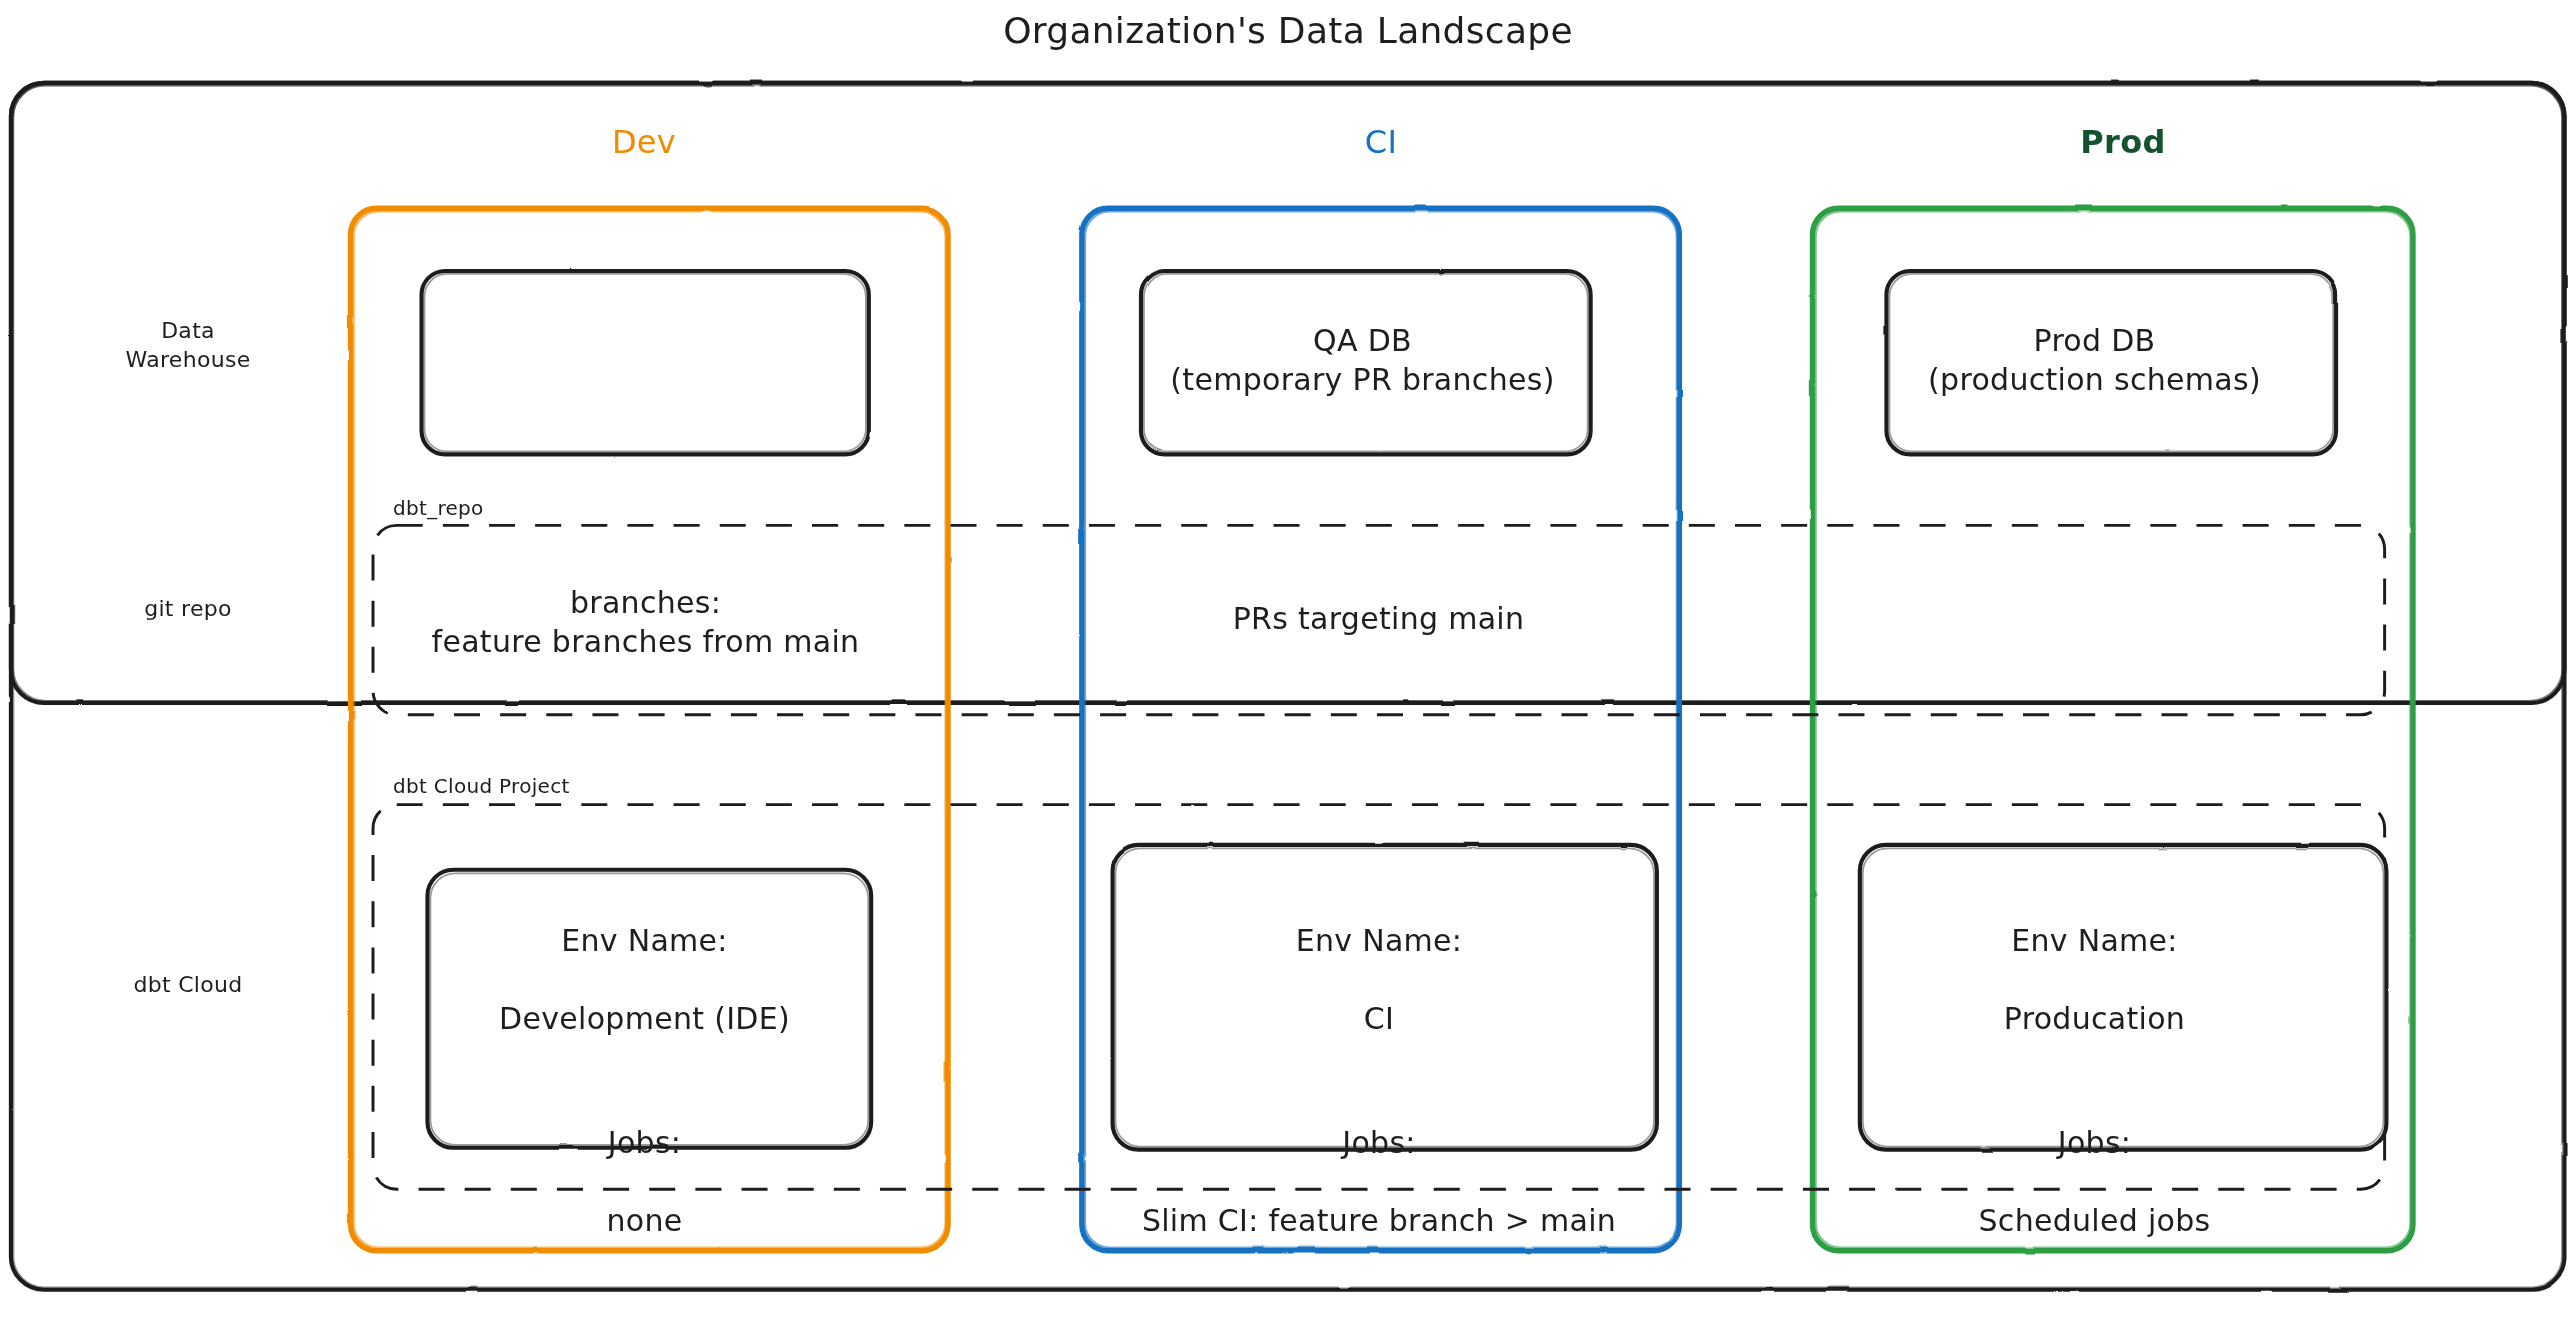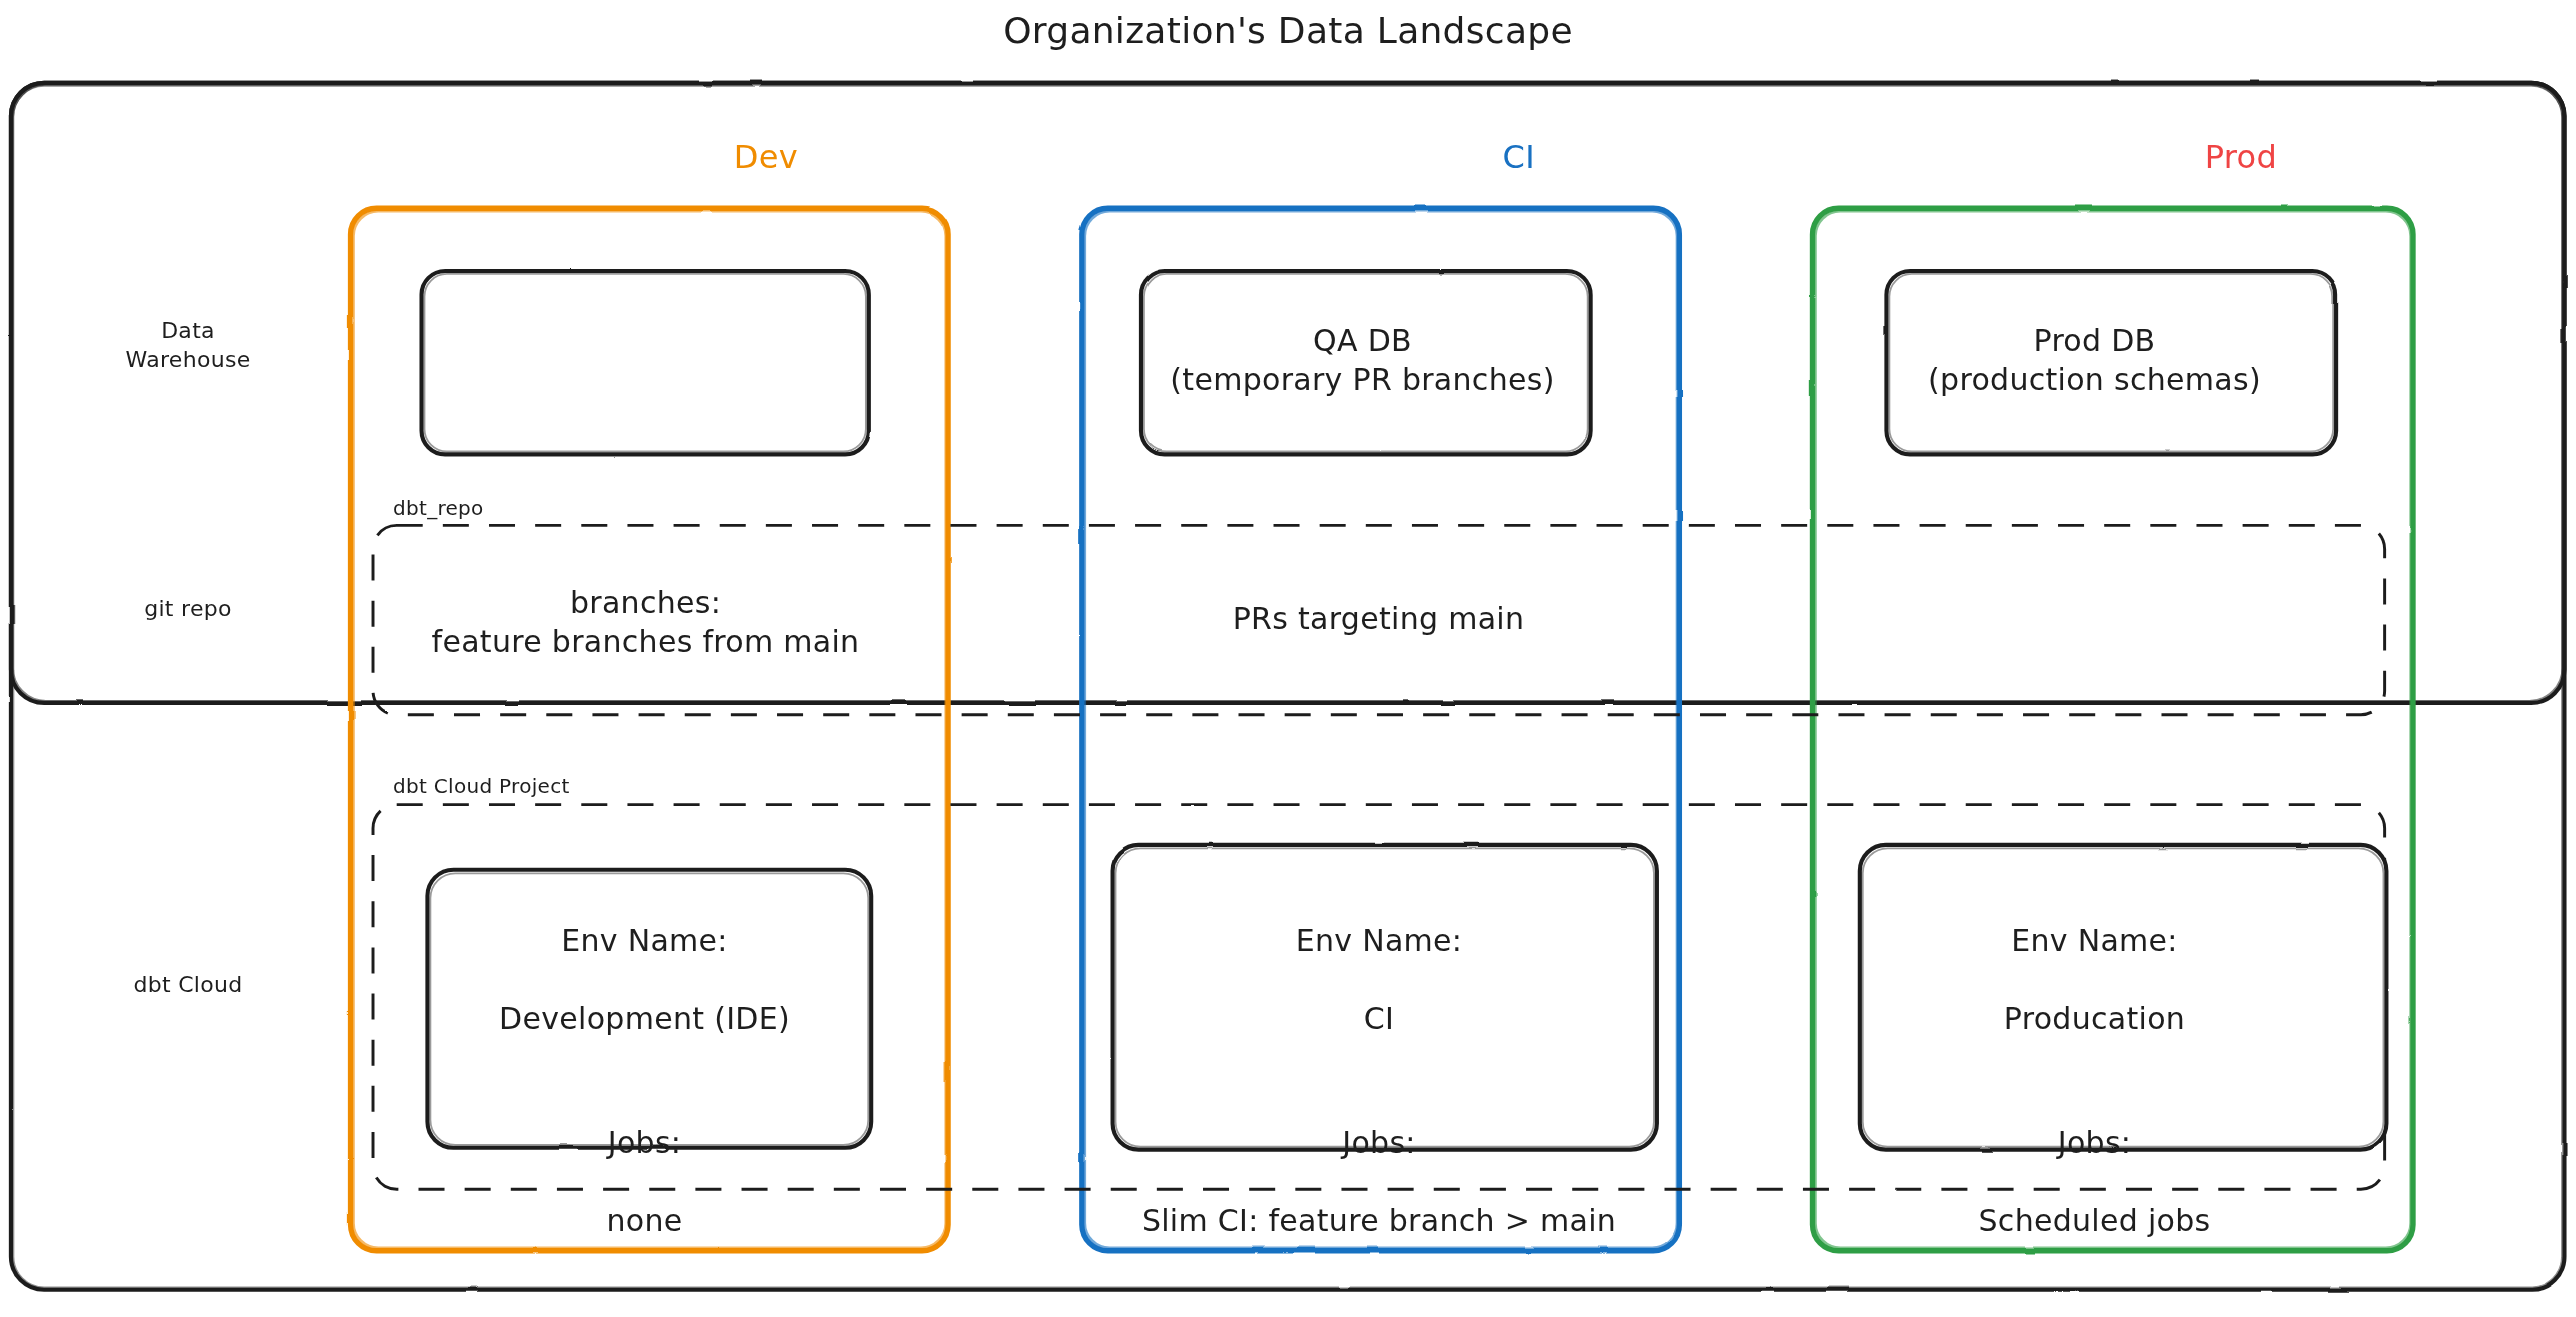--- a/index.html
+++ b/index.html
@@ -36,28 +36,27 @@
   }
   
   #diagram-title {
     left: 0;
     top: 8.3px;
     width: 2576px;
     font-size: 36px;
   }
   
   .col-header {
-    top: 137px;
+    top: 122px;
     width: 308px;
     font-size: 32px;
-    text-align: right;
   }
   #col-header-dev   { left: 490px;  color: #f08c00; }
   #col-header-ci    { left: 1227px; color: #1971c2; }
-  #col-header-prod  { left: 1969px; color: #ef4444; }
+  #col-header-prod  { left: 1969px; color: #14532d; font-weight: bold; }
 
   
   .row-label {
     left: 40px;
     width: 296px;
     font-size: 22px;
   }
   #row-label-warehouse { top: 317px; }
   #row-label-git       { top: 595px; }
   #row-label-dbtcloud  { top: 971px; }

